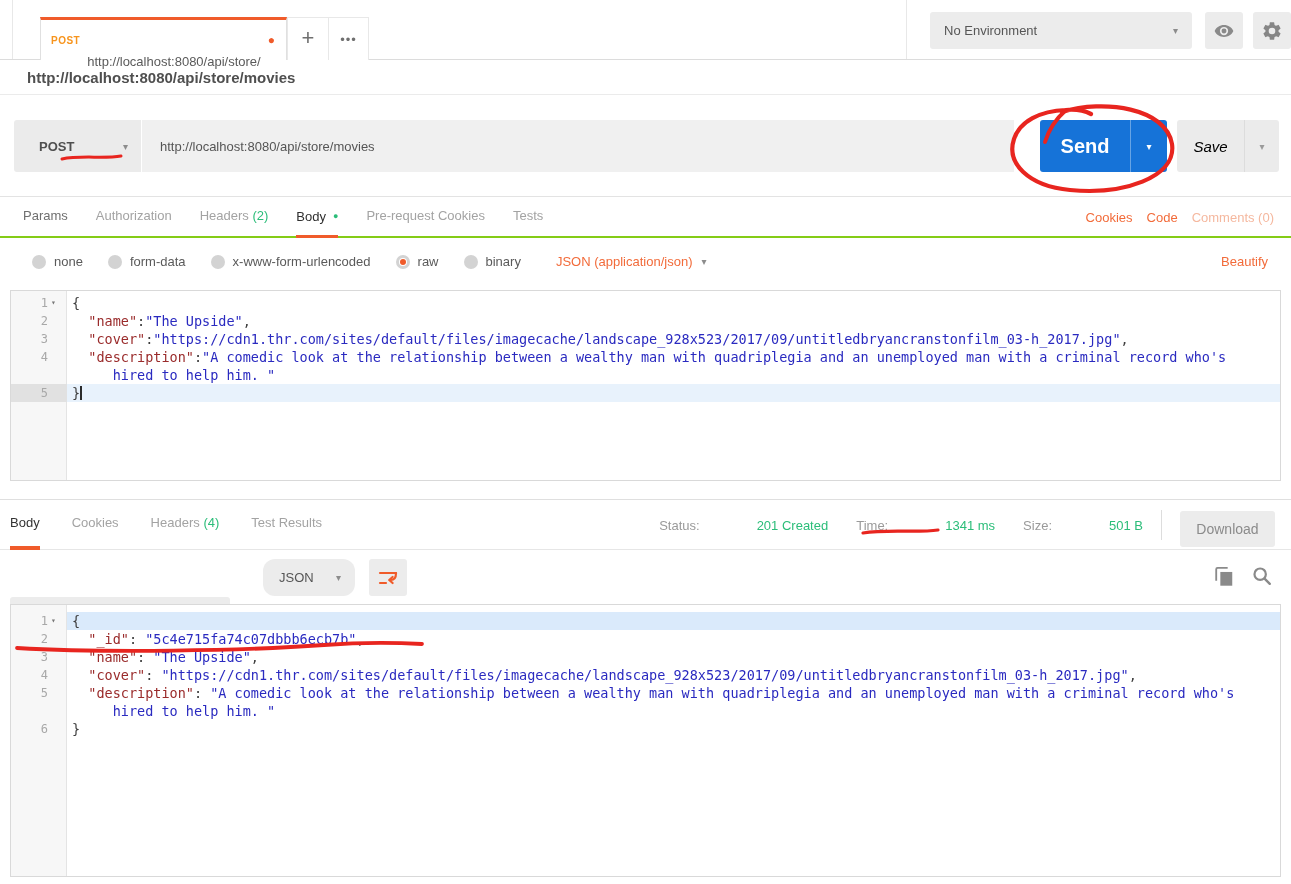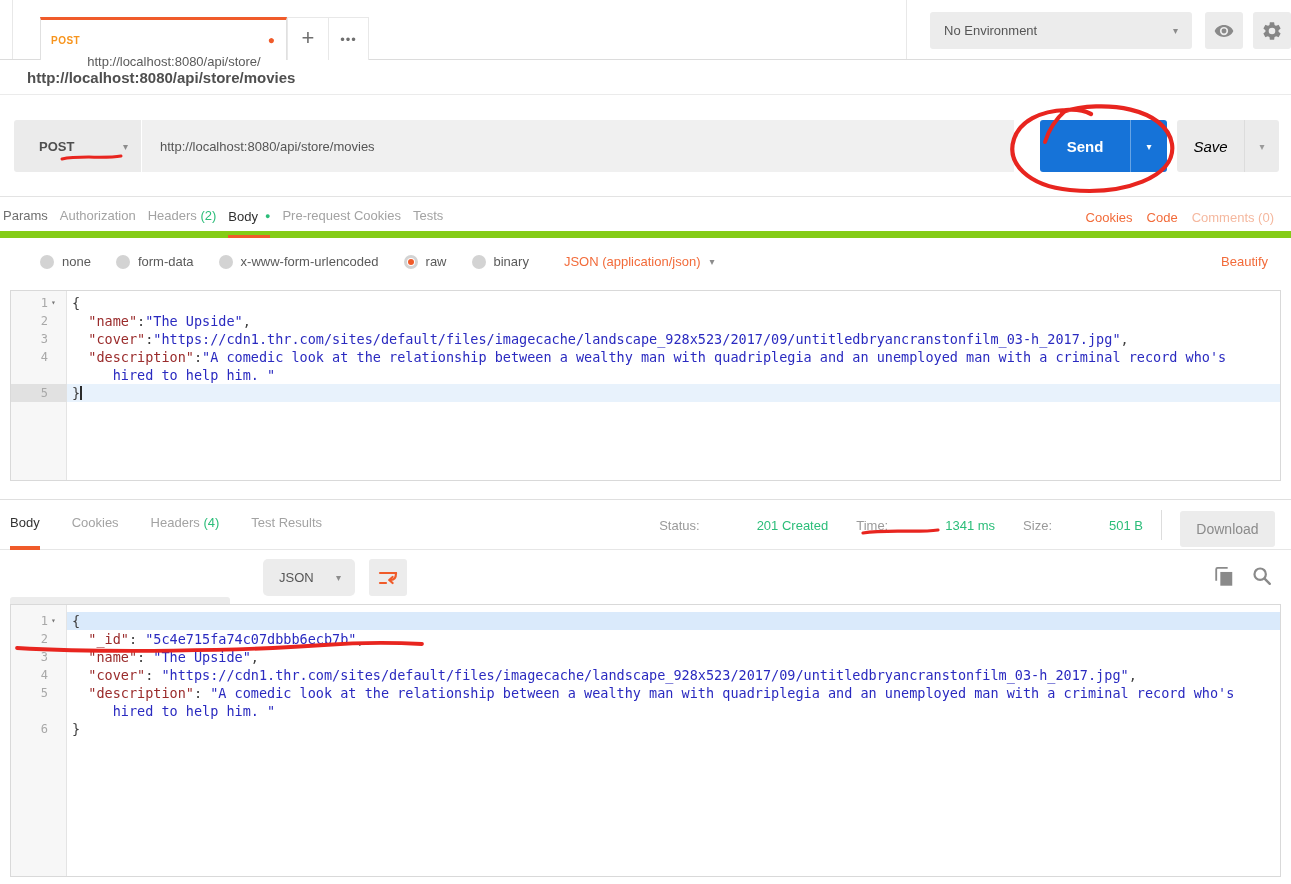--- a/index.html
+++ b/index.html
@@ -37,43 +37,43 @@
   .reqbar { position:relative; height:102px; border-bottom:1px solid #E3E3E3; }
   .method-select { position:absolute; left:14px; top:25px; width:127px; height:52px; background:#EBEBEB;
                    border-radius:3px 0 0 3px; display:flex; align-items:center; padding:0 13px 0 25px; cursor:pointer; }
   .method-select .mlabel { font-size:13px; font-weight:bold; color:#4F4F4F; }
   .method-select .caret { margin-left:auto; color:#8C8C8C; font-size:10px; }
   .url-box { position:absolute; left:142px; top:25px; width:872px; height:52px; background:#F0F0F0; }
   .url-box input { width:100%; height:100%; border:none; background:transparent; outline:none;
                    padding-left:18px; font-size:13px; color:#555; font-family:"Liberation Sans",sans-serif; }
   .send-btn { position:absolute; left:1040px; top:25px; width:127px; height:52px; background:#1673D8; border-radius:3px;
               display:flex; align-items:stretch; cursor:pointer; }
-  .send-btn .blabel { flex:1; display:flex; align-items:center; justify-content:center; color:#fff; font-size:15px; font-weight:bold; }
+  .send-btn .blabel { flex:1; display:flex; align-items:center; justify-content:center; color:#fff; font-size:20px; font-weight:bold; }
   .send-btn .bsep { width:1px; background:rgba(255,255,255,.35); }
   .send-btn .bcaret { width:36px; display:flex; align-items:center; justify-content:center; color:#fff; font-size:10px; }
   .save-btn { position:absolute; left:1177px; top:25px; width:102px; height:52px; background:#EBEBEB; border-radius:3px;
               display:flex; align-items:stretch; cursor:pointer; }
   .save-btn .blabel { flex:1; display:flex; align-items:center; justify-content:center; color:#000000; font-size:15px;font-style:italic; }
   .save-btn .bsep { width:1px; background:#DCDCDC; }
   .save-btn .bcaret { width:34px; display:flex; align-items:center; justify-content:center; color:#9A9A9A; font-size:10px; }
 
   
-  .reqtabs { position:relative; height:41px; border-bottom:7px solid #84cc16; display:flex; gap:12px;
-             padding-left:3px; font-size:13px; }
+  .reqtabs { position:relative; height:41px; border-bottom:2px solid #84cc16; display:flex; gap:28px;
+             padding-left:23px; font-size:13px; }
   .reqtabs .rtab { line-height:38px; height:41px; color:#A3A3A3; cursor:pointer; }
   .reqtabs .rtab.semi { color:#6F6F6F; }
   .reqtabs .rtab.active { color:#2F2F2F; border-bottom:3px solid #F05B2A; }
   .count-green { color:#2BBD79; }
   .body-dot { color:#2BBD79; font-size:9px; margin-left:7px; vertical-align:2px; }
   .reqtabs .rlinks { position:absolute; right:17px; top:0; height:41px; display:flex; gap:14px; align-items:center; }
   .rlinks .olink { color:#F26B3A; font-size:13px; cursor:pointer; }
   .rlinks .olink.faded { color:#F5B89F; }
 
   
-  .modes { position:relative; height:47px; display:flex; align-items:center; gap:25px; padding-left:40px; font-size:13px; color:#5A5A5A; }
+  .modes { position:relative; height:47px; display:flex; align-items:center; gap:25px; padding-left:32px; font-size:13px; color:#5A5A5A; }
   .radio-item { display:flex; align-items:center; gap:8px; cursor:pointer; }
   .radio { width:14px; height:14px; border-radius:50%; background:#D3D3D3; flex:none; }
   .radio.sel { background:#fff; border:3px solid #D3D3D3; display:flex; align-items:center; justify-content:center; }
   .radio.sel .rdot { width:6px; height:6px; border-radius:50%; background:#F05B2A; }
   .ctype { color:#F26B3A; margin-left:10px; display:flex; align-items:center; gap:9px; cursor:pointer; }
   .ctype .caret { color:#8C8C8C; font-size:10px; }
   .beautify { position:absolute; right:23px; color:#F26B3A; cursor:pointer; }
 
   
   .editor { position:relative; margin:0 10px; border:1px solid #D9D9D9; background:#fff;
@@ -109,21 +109,21 @@
   .stat-gap { width:10px; }
   .vdiv { width:1px; height:30px; background:#DDD; margin:0 9px; }
   .download-btn { width:95px; height:36px; background:#ECECEC; border-radius:3px; color:#8B8B8B;
                   display:flex; align-items:center; justify-content:center; cursor:pointer; font-size:14px;margin-top:7px; }
 
   
   .resview { position:relative; height:54px; }
   .view-group { position:absolute; left:10px; top:9px; height:37px; background:#ECECEC; border-radius:3px; display:flex;margin-top:38px; }
   .view-group .vtab { padding:0 19px; line-height:37px; font-size:13px; color:#ABABAB; cursor:pointer; }
   .view-group .vtab.active { color:#3A3A3A; }
-  .format-btn { position:absolute; left:263px; top:9px; width:92px; height:37px; background:#ECECEC; border-radius:5px;
+  .format-btn { position:absolute; left:263px; top:9px; width:92px; height:37px; background:#ECECEC; border-radius:12px;
                 display:flex; align-items:center; padding:0 14px 0 16px; font-size:13px; color:#555; cursor:pointer; }
   .format-btn .caret { margin-left:auto; color:#8C8C8C; font-size:10px; }
   .wrap-btn { position:absolute; left:369px; top:9px; width:38px; height:37px; background:#ECECEC; border-radius:3px;
               display:flex; align-items:center; justify-content:center; cursor:pointer; }
   .mini-icon { position:absolute; top:16px; cursor:pointer; }
   .copy-icon { left:1213px; }
   .search-icon { left:1251px; top:15px; }
 
   
   .anno { position:absolute; pointer-events:none; z-index:5; }

